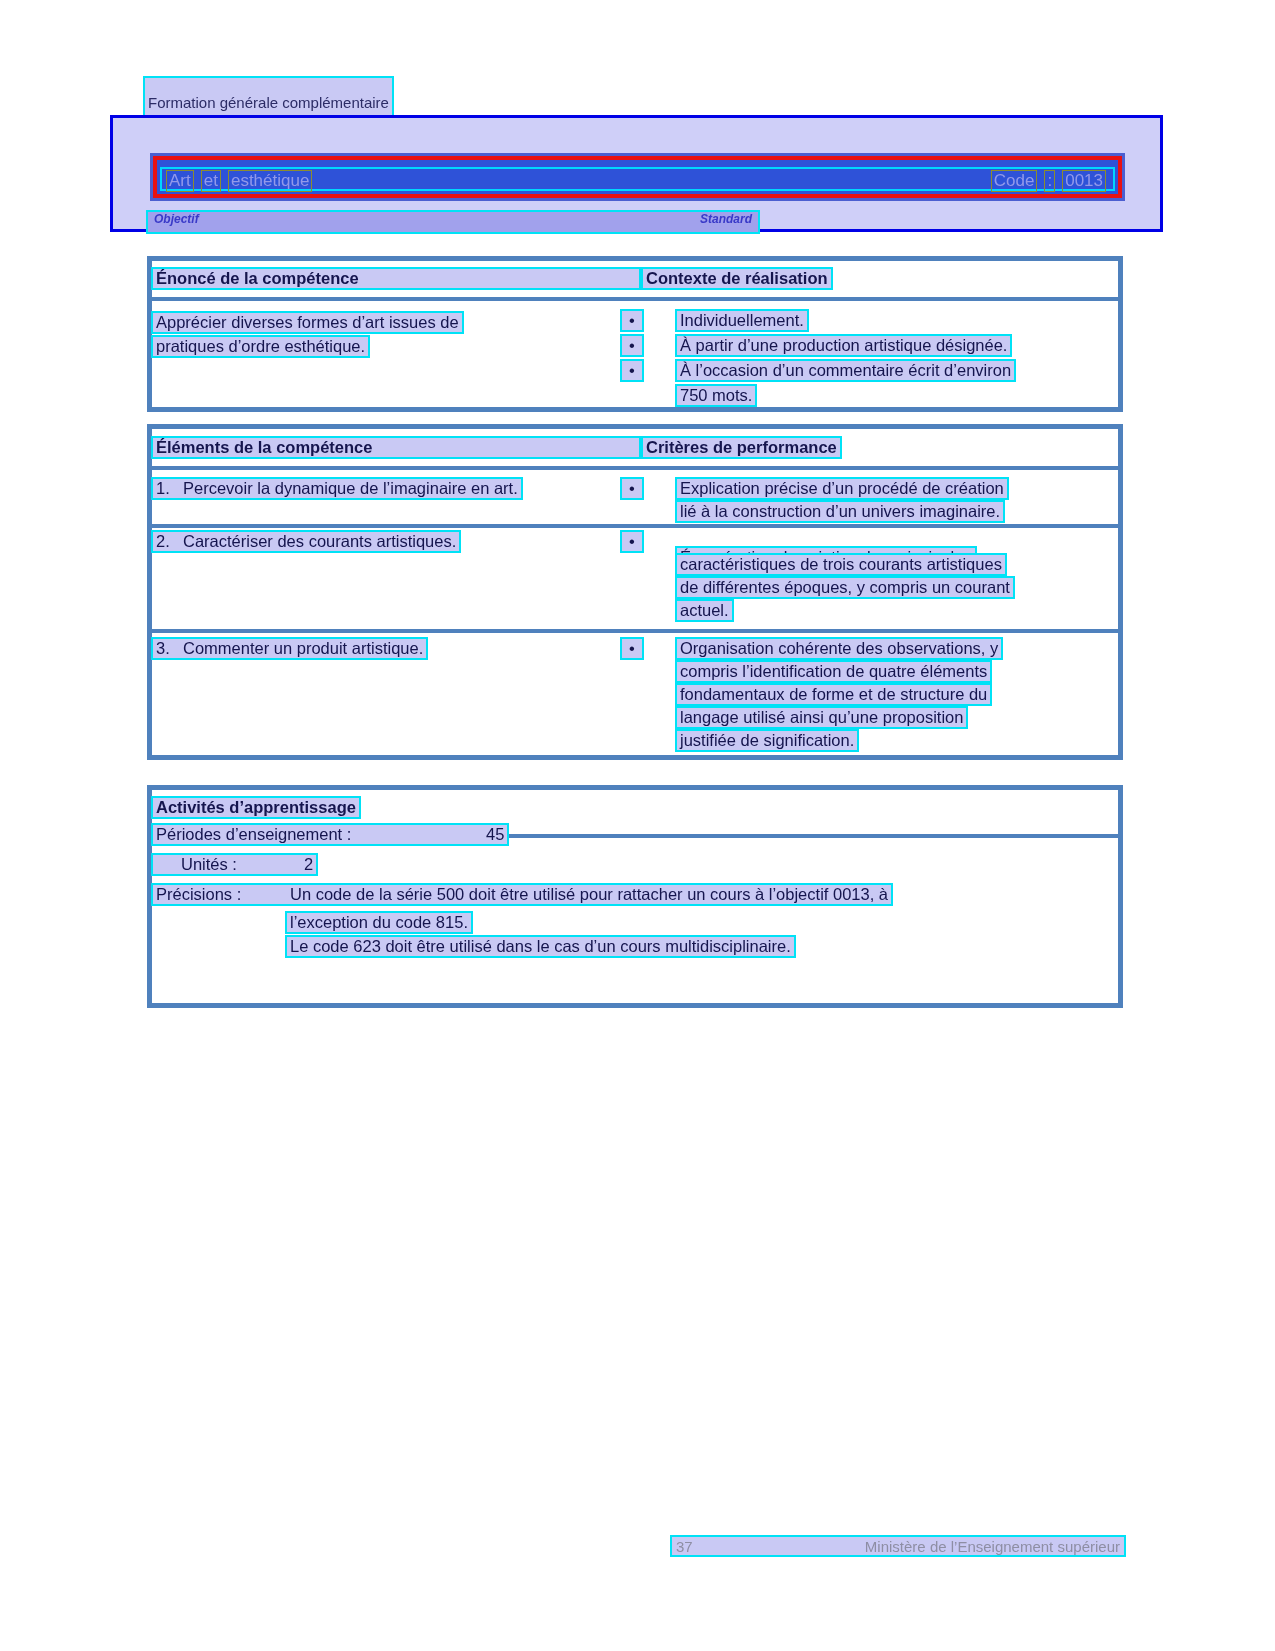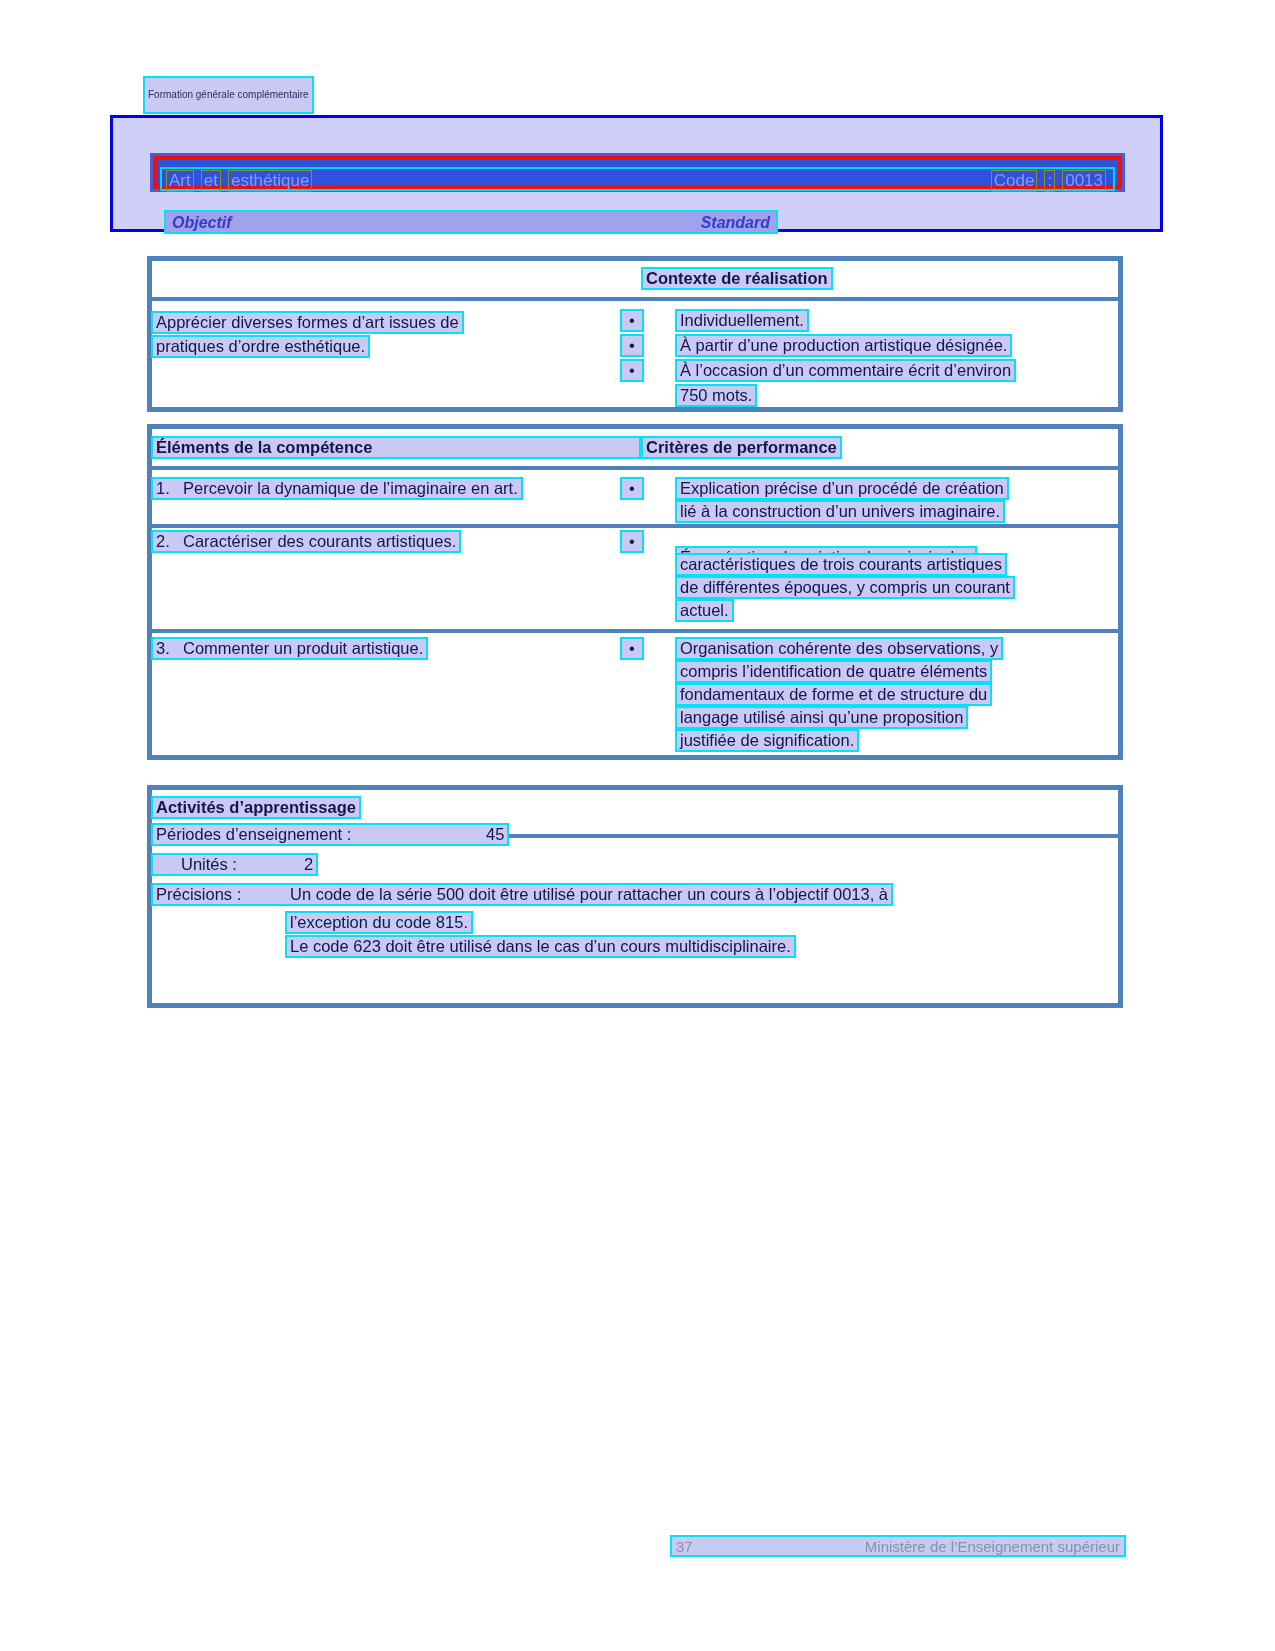--- a/index.html
+++ b/index.html
@@ -7,45 +7,45 @@
         font-family:"Liberation Sans", sans-serif;color:#15154e;}
   
   .hl{position:absolute;background:#c9c9f4;border:2px solid #00e2f6;box-sizing:border-box;
       padding:0 3px;font-size:16.5px;line-height:19px;color:#15154e;white-space:nowrap;}
   .hl.bold{font-weight:700;}
   .bullet-box{width:24px;text-align:center;padding:0;}
   
   .frame{position:absolute;left:110px;top:115px;width:1053px;height:117px;
          background:#cfcff8;border:3px solid #0000e6;box-sizing:border-box;}
   
-  .titlebar{position:absolute;left:150px;top:153px;width:975px;height:39px;background:#4b5ed0;}
+  .titlebar{position:absolute;left:150px;top:153px;width:975px;height:48px;background:#4b5ed0;}
   .titlebar-red{position:absolute;left:3px;right:3px;top:3px;bottom:3px;
                 border:4px solid #e91111;background:#2e52d8;box-sizing:border-box;}
   .titlebar-line{position:absolute;left:3px;right:3px;top:7px;height:24px;
                  border:2px solid #00d7ff;box-sizing:border-box;}
   .wordrow{position:absolute;top:10px;display:flex;gap:7px;}
   .wordrow.left{left:9px;} .wordrow.right{right:12px;}
   .word{border:1px solid #8d8d2e;padding:0 2px;color:#9298ea;font-size:17px;line-height:20px;white-space:nowrap;}
   
-  .subband{position:absolute;left:164px;top:210px;width:614px;height:24px;
+  .subband{position:absolute;left:146px;top:210px;width:614px;height:24px;
            background:#a1a1ec;border:2px solid #00e2f6;box-sizing:border-box;
-           display:flex;justify-content:space-between;align-items:flex-end;padding:0 6px;
-           font-weight:700;font-style:italic;font-size:16px;color:#3a3ac8;}
+           display:flex;justify-content:space-between;align-items:flex-start;padding:0 6px;
+           font-weight:700;font-style:italic;font-size:12px;color:#3a3ac8;}
   
   .tbl{position:absolute;left:147px;width:976px;border:5px solid #4f81bd;
        box-sizing:border-box;background:#ffffff;}
   .sep{position:absolute;left:152px;width:966px;height:4px;background:#4f81bd;}
   .labelcol{display:inline-block;}
   
   .footerbox{position:absolute;left:670px;top:1535px;width:456px;height:22px;
              background:#c9c9f4;border:2px solid #00e2f6;box-sizing:border-box;
              display:flex;justify-content:space-between;align-items:center;
              padding:0 4px;font-size:15px;color:#8e8ea4;white-space:nowrap;}
   .toplabel{position:absolute;left:143px;top:76px;background:#c9c9f4;border:2px solid #00e2f6;
-            box-sizing:border-box;padding:8px 3px;font-size:10px;line-height:18px;color:#2c2c66;white-space:nowrap;}
+            box-sizing:border-box;padding:16px 3px;font-size:15px;line-height:18px;color:#2c2c66;white-space:nowrap;}
 </style>
 </head>
 <body>
 
 <div id="page">
 
   <div class="toplabel">Formation générale complémentaire</div>
 
   <div class="frame"></div>
 
@@ -65,20 +65,21 @@
     </div>
   </div>
 
   <div class="subband">
     <span>Objectif</span>
     <span>Standard</span>
   </div>
 
   <div class="tbl" style="top:256px;height:156px;"></div>
   <div class="sep" style="top:297px;"></div>
+  <div class="hl bold" style="left:151px;top:267px;width:490px;">Énoncé de la compétence</div>
   <div class="hl bold" style="left:641px;top:267px;">Contexte de réalisation</div>
 
   <div class="hl" style="left:151px;top:311px;">Apprécier diverses formes d’art issues de</div>
   <div class="hl" style="left:151px;top:335px;">pratiques d’ordre esthétique.</div>
 
   <div class="hl bullet-box" style="left:620px;top:309px;">•</div>
   <div class="hl" style="left:675px;top:309px;">Individuellement.</div>
   <div class="hl bullet-box" style="left:620px;top:334px;">•</div>
   <div class="hl" style="left:675px;top:334px;">À partir d’une production artistique désignée.</div>
   <div class="hl bullet-box" style="left:620px;top:359px;">•</div>

